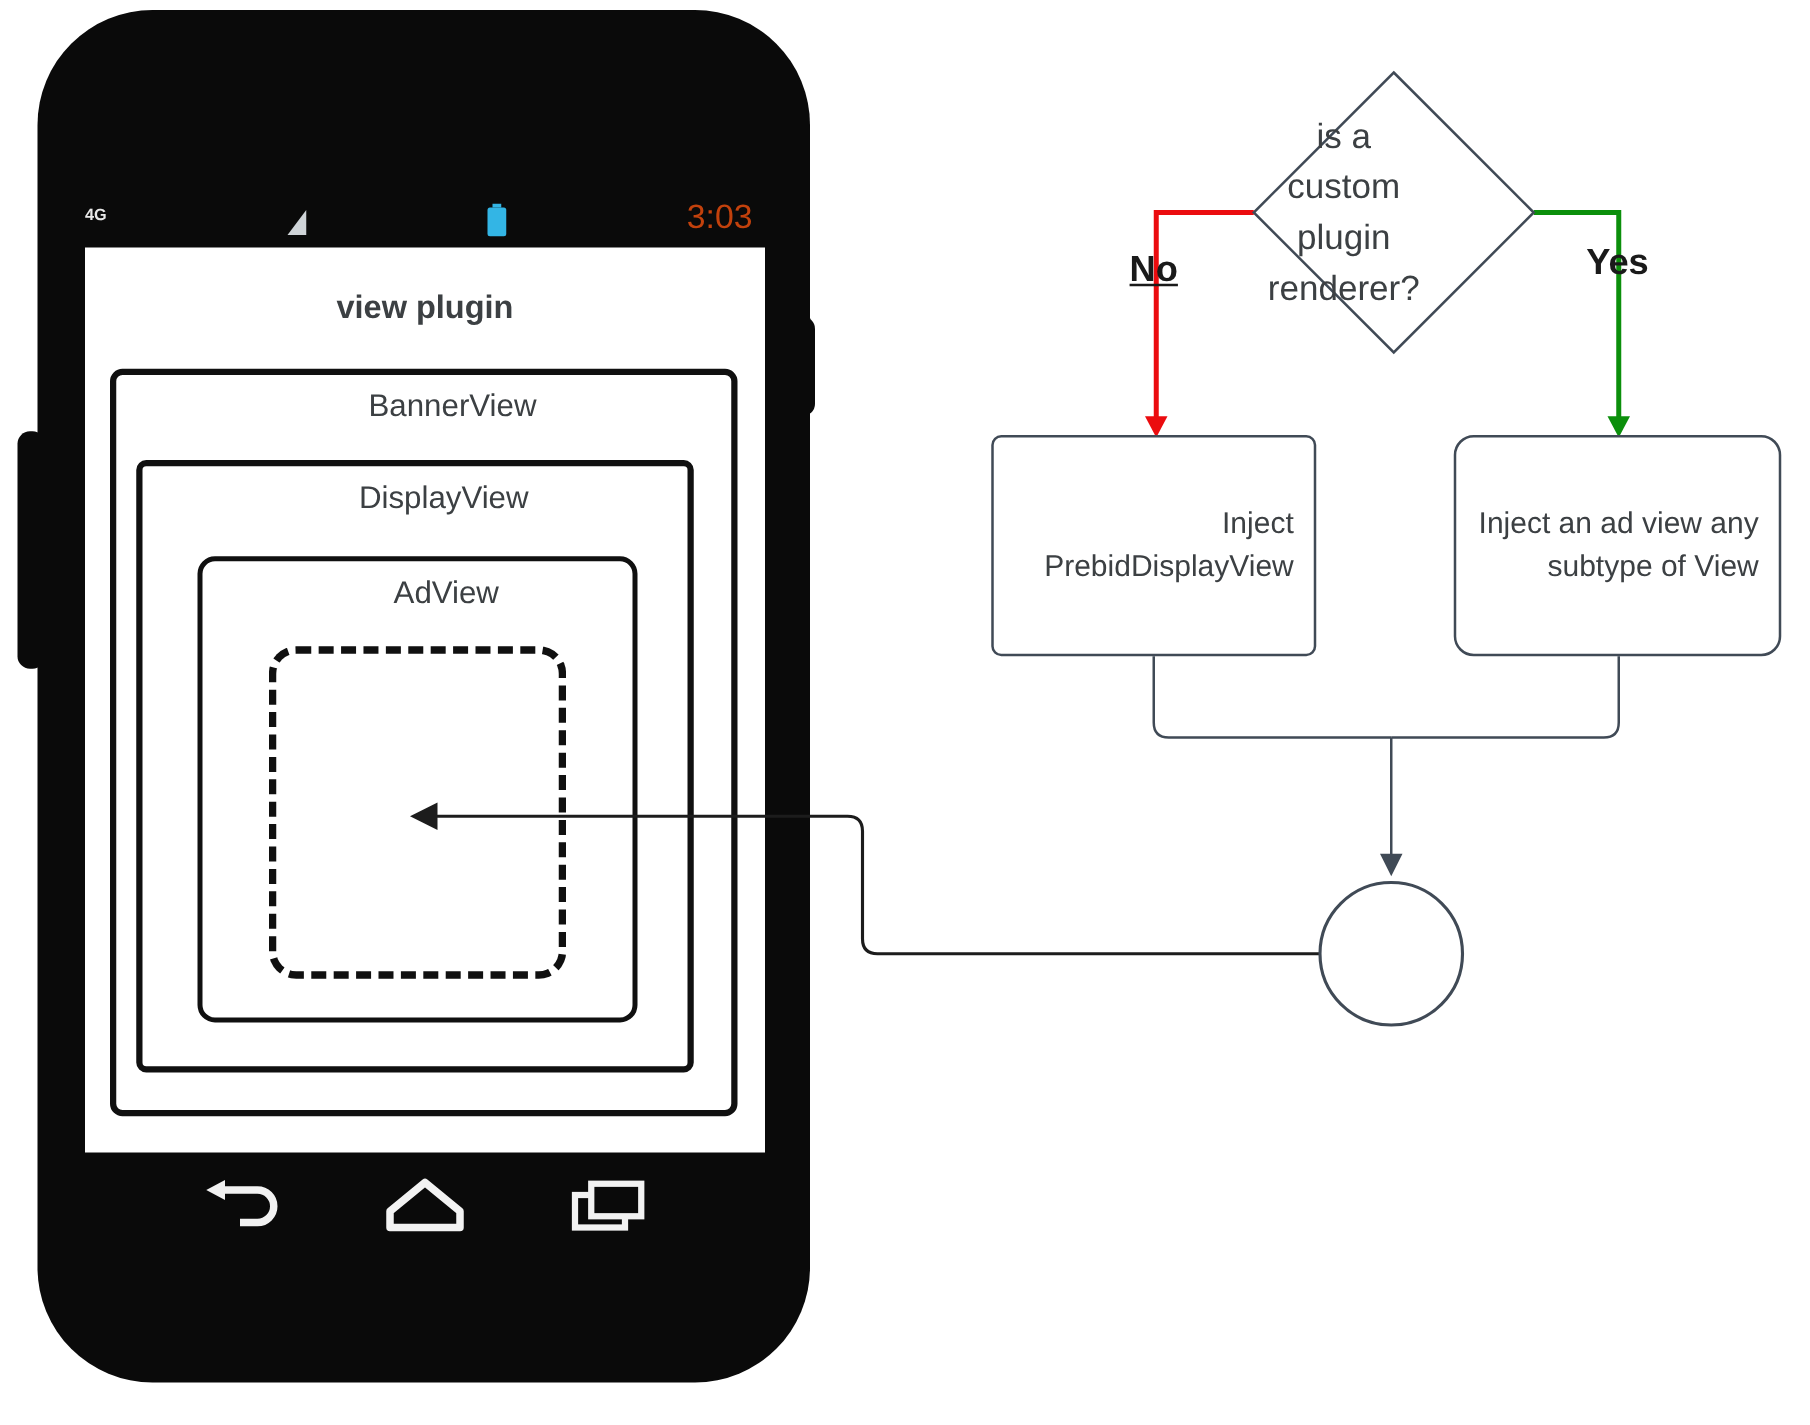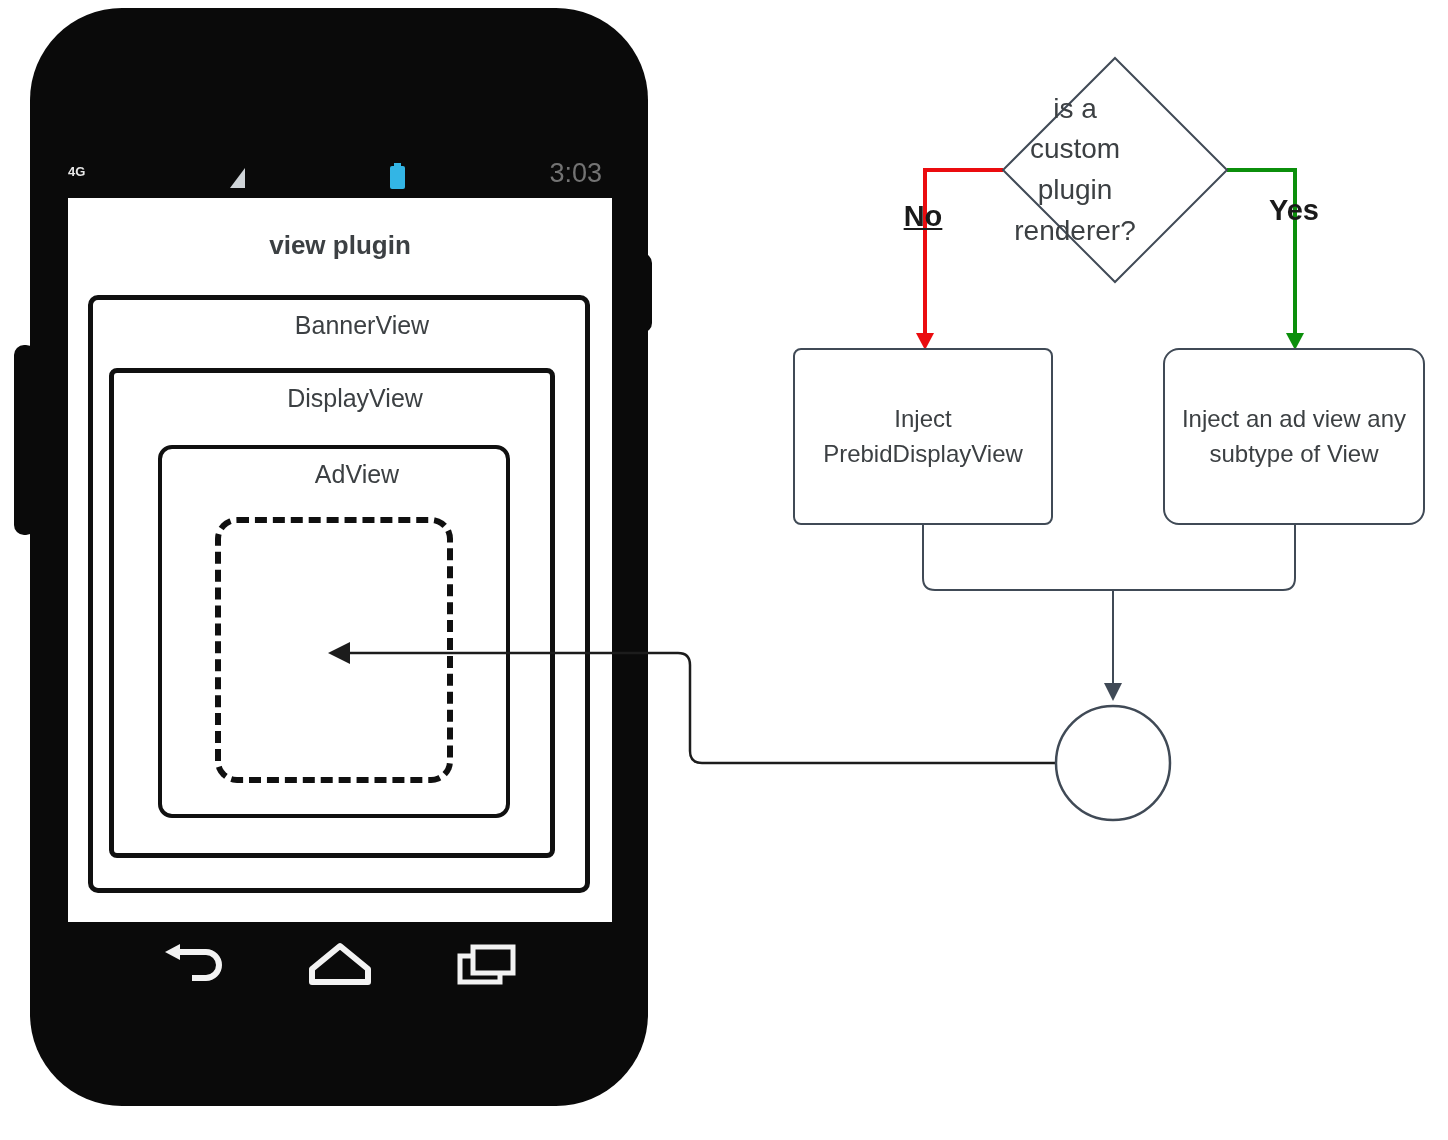--- a/index.html
+++ b/index.html
@@ -16,21 +16,21 @@
   .status-bar { position:absolute; left:68px; top:162px; width:544px; height:34px;
                 display:flex; justify-content:space-between; align-items:center; gap:7px;
                 padding-right:10px; }
   .network { color:#e8e8e8; font-size:13px; font-weight:bold; align-self:flex-start; margin-top:2px; }
   .signal-triangle { width:0; height:0; border-left:15px solid transparent;
                      border-bottom:20px solid #cfd4d8; margin-bottom:3px; }
   .battery { position:relative; width:15px; height:23px; background:#33b5e5;
              border-radius:2px; margin-bottom:3px; }
   .battery::before { content:""; position:absolute; top:-3px; left:4px; width:7px; height:3px;
                      background:#33b5e5; }
-  .clock { color:#737373; font-size:27px; margin-bottom:12px; }
+  .clock { color:#c2410c; font-size:27px; margin-bottom:12px; }
 
   .phone-screen { position:absolute; left:68px; top:198px; width:544px; height:724px;
                   background:#ffffff; }
   .screen-title { position:absolute; left:0; top:32px; width:100%; text-align:center;
                   font-size:26px; font-weight:bold; color:#3c4043; }
   .layer { position:absolute; border:5px solid #101010; background:#ffffff; }
   .layer-label { width:100%; text-align:center; margin-top:11px; font-size:25px; color:#3c4043;margin-left:23px; }
   .layer.banner  { left:20px;  top:97px;  width:502px; height:598px; border-radius:10px; }
   .layer.display { left:41px;  top:170px; width:446px; height:490px; border-radius:8px; }
   .layer.ad      { left:90px;  top:247px; width:352px; height:373px; border-width:4px; border-radius:14px; }
@@ -44,21 +44,21 @@
   .overlay { position:absolute; left:0; top:0; width:1448px; height:1140px; pointer-events:none; }
   .decision-text { position:absolute; left:1020px; top:80px; width:110px; height:180px;
                    display:flex; align-items:center; justify-content:center; text-align:center;
                    font-size:28px; line-height:1.45; color:#3c4043; }
   .branch-label { position:absolute; width:70px; text-align:center;
                   font-size:29px; font-weight:bold; color:#1a1a1a; }
   .branch-label.no  { left:888px;  top:200px;text-decoration:underline; }
   .branch-label.yes { left:1259px; top:194px; }
   .flow-box { position:absolute; width:260px; height:177px; border:2px solid #404a56;
               border-radius:8px; background:#ffffff; display:flex; align-items:center;
-              justify-content:center; text-align:center; font-size:24px; line-height:1.45;
+              justify-content:center; text-align:right; font-size:24px; line-height:1.45;
               color:#3c4043; padding:0 16px; }
   .flow-box.no-box  { left:793px;  top:348px; }
   .flow-box.yes-box { left:1163px; top:348px; width:262px;border-radius:16px; }
 </style>
 </head>
 <body>
 
 <div class="canvas">
 
   <div class="side-btn left"></div>

